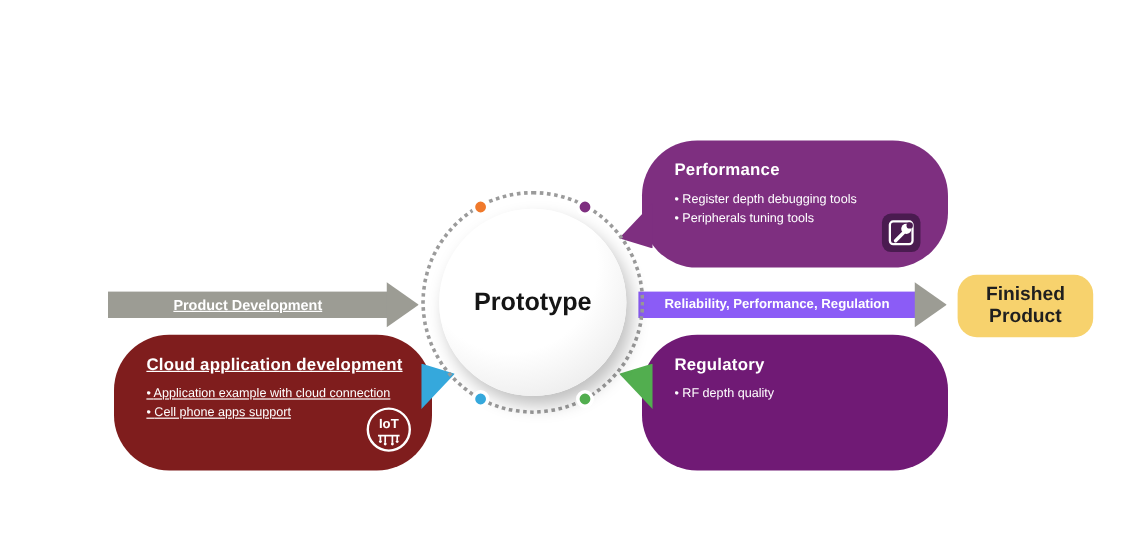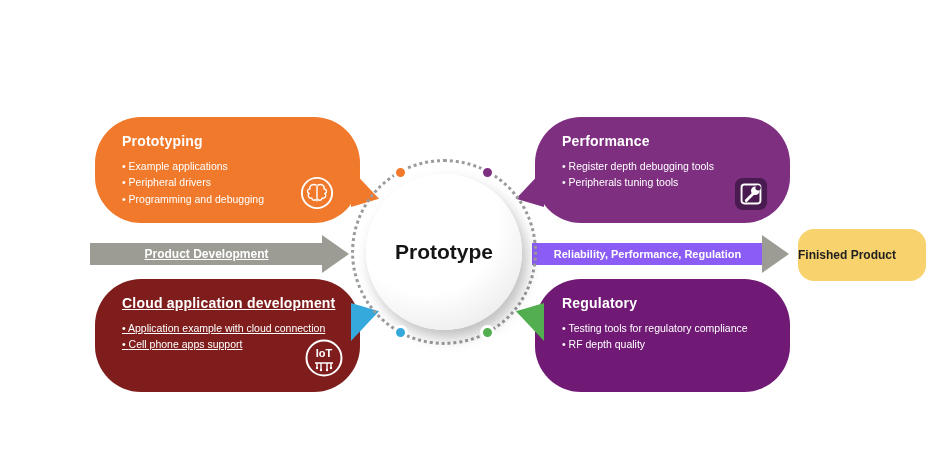--- a/index.html
+++ b/index.html
@@ -49,56 +49,39 @@
   
   .arrow-body { position:absolute; height:22px; display:flex; align-items:center;
                 justify-content:center; color:#fff; font-weight:bold; }
   .arrow-head { position:absolute; width:27px; height:38px;
                 clip-path:polygon(0 0, 100% 50%, 0 100%); }
   #arrow-left-body  { left:90px;  top:243px; width:233px; font-size:12px;text-decoration:underline; }
   #arrow-left-head  { left:322px; top:235px; }
   #arrow-right-body { left:532px; top:243px; width:231px; font-size:11px; }
   #arrow-right-head { left:762px; top:235px; }
 
-  #finished-product { position:absolute; left:798px; top:229px; width:128px; height:52px;
+  #finished-product { position:absolute; left:798px; top:229px; width:113px; height:52px;
                       border-radius:16px; display:flex; align-items:center; justify-content:flex-start;
-                      font-size:12px; font-weight:bold; color:#1f1f1f; text-align:center; }
+                      font-size:16px; font-weight:bold; color:#1f1f1f; text-align:center; }
 </style>
 </head>
 <body>
 
 <div class="canvas">
 
   <div class="arrow-body" id="arrow-left-body" style="background-color: rgb(156, 156, 148);">
     <span>Product Development</span>
   </div>
   <div class="arrow-head" id="arrow-left-head" style="background-color: rgb(156, 156, 148);"></div>
 
   <div class="arrow-body" id="arrow-right-body" style="background-color: #8b5cf6;">
     <span>Reliability, Performance, Regulation</span>
   </div>
   <div class="arrow-head" id="arrow-right-head" style="background-color: rgb(156, 156, 148);"></div>
 
-  <div class="bubble" id="bubble-prototyping" style="background-color: rgb(240, 121, 43);">
-    <div class="tail tail-se" style="background-color: rgb(240, 121, 43);"></div>
-    <h3>Prototyping</h3>
-    <ul>
-      <li>Example applications</li>
-      <li>Peripheral drivers</li>
-      <li>Programming and debugging</li>
-    </ul>
-    <span class="badge-icon">
-      <svg viewBox="0 0 36 36" width="34" height="34">
-        <circle cx="18" cy="18" r="16" fill="none" stroke="#fff" stroke-width="2"></circle>
-        <path d="M18 9 v18" stroke="#fff" stroke-width="1.5" fill="none"></path>
-        <path d="M17 9.5 c-4.5 -1.5 -7.5 1.5 -6.5 4 c-3 .5 -3.5 4 -1 5 c-2 2.5 0 5.5 3 5 c.5 2.5 3.5 3 4.5 1" fill="none" stroke="#fff" stroke-width="1.5"></path>
-        <path d="M19 9.5 c4.5 -1.5 7.5 1.5 6.5 4 c3 .5 3.5 4 1 5 c2 2.5 0 5.5 -3 5 c-.5 2.5 -3.5 3 -4.5 1" fill="none" stroke="#fff" stroke-width="1.5"></path>
-      </svg>
-    </span>
-  </div>
 
   <div class="bubble" id="bubble-performance" style="background-color: rgb(126, 47, 128);">
     <div class="tail tail-sw" style="background-color: rgb(126, 47, 128);"></div>
     <h3>Performance</h3>
     <ul>
       <li>Register depth debugging tools</li>
       <li>Peripherals tuning tools</li>
     </ul>
     <span class="badge-icon">
       <svg viewBox="0 0 36 36" width="34" height="34">
@@ -128,21 +111,20 @@
         <circle cx="23" cy="32" r="1.2" fill="#fff"></circle>
         <circle cx="27" cy="30" r="1.2" fill="#fff"></circle>
       </svg>
     </span>
   </div>
 
   <div class="bubble" id="bubble-regulatory" style="background-color: #701a75;">
     <div class="tail tail-nw" style="background-color: rgb(82, 174, 79);"></div>
     <h3>Regulatory</h3>
     <ul>
-      <li>Testing tools for regulatory compliance</li>
       <li>RF depth quality</li>
     </ul>
   </div>
 
   <div class="ring"></div>
   <div class="center-circle">
     <span>Prototype</span>
   </div>
   <div class="dot" id="dot-orange" style="background-color: rgb(240, 121, 43);"></div>
   <div class="dot" id="dot-purple" style="background-color: rgb(126, 47, 128);"></div>

